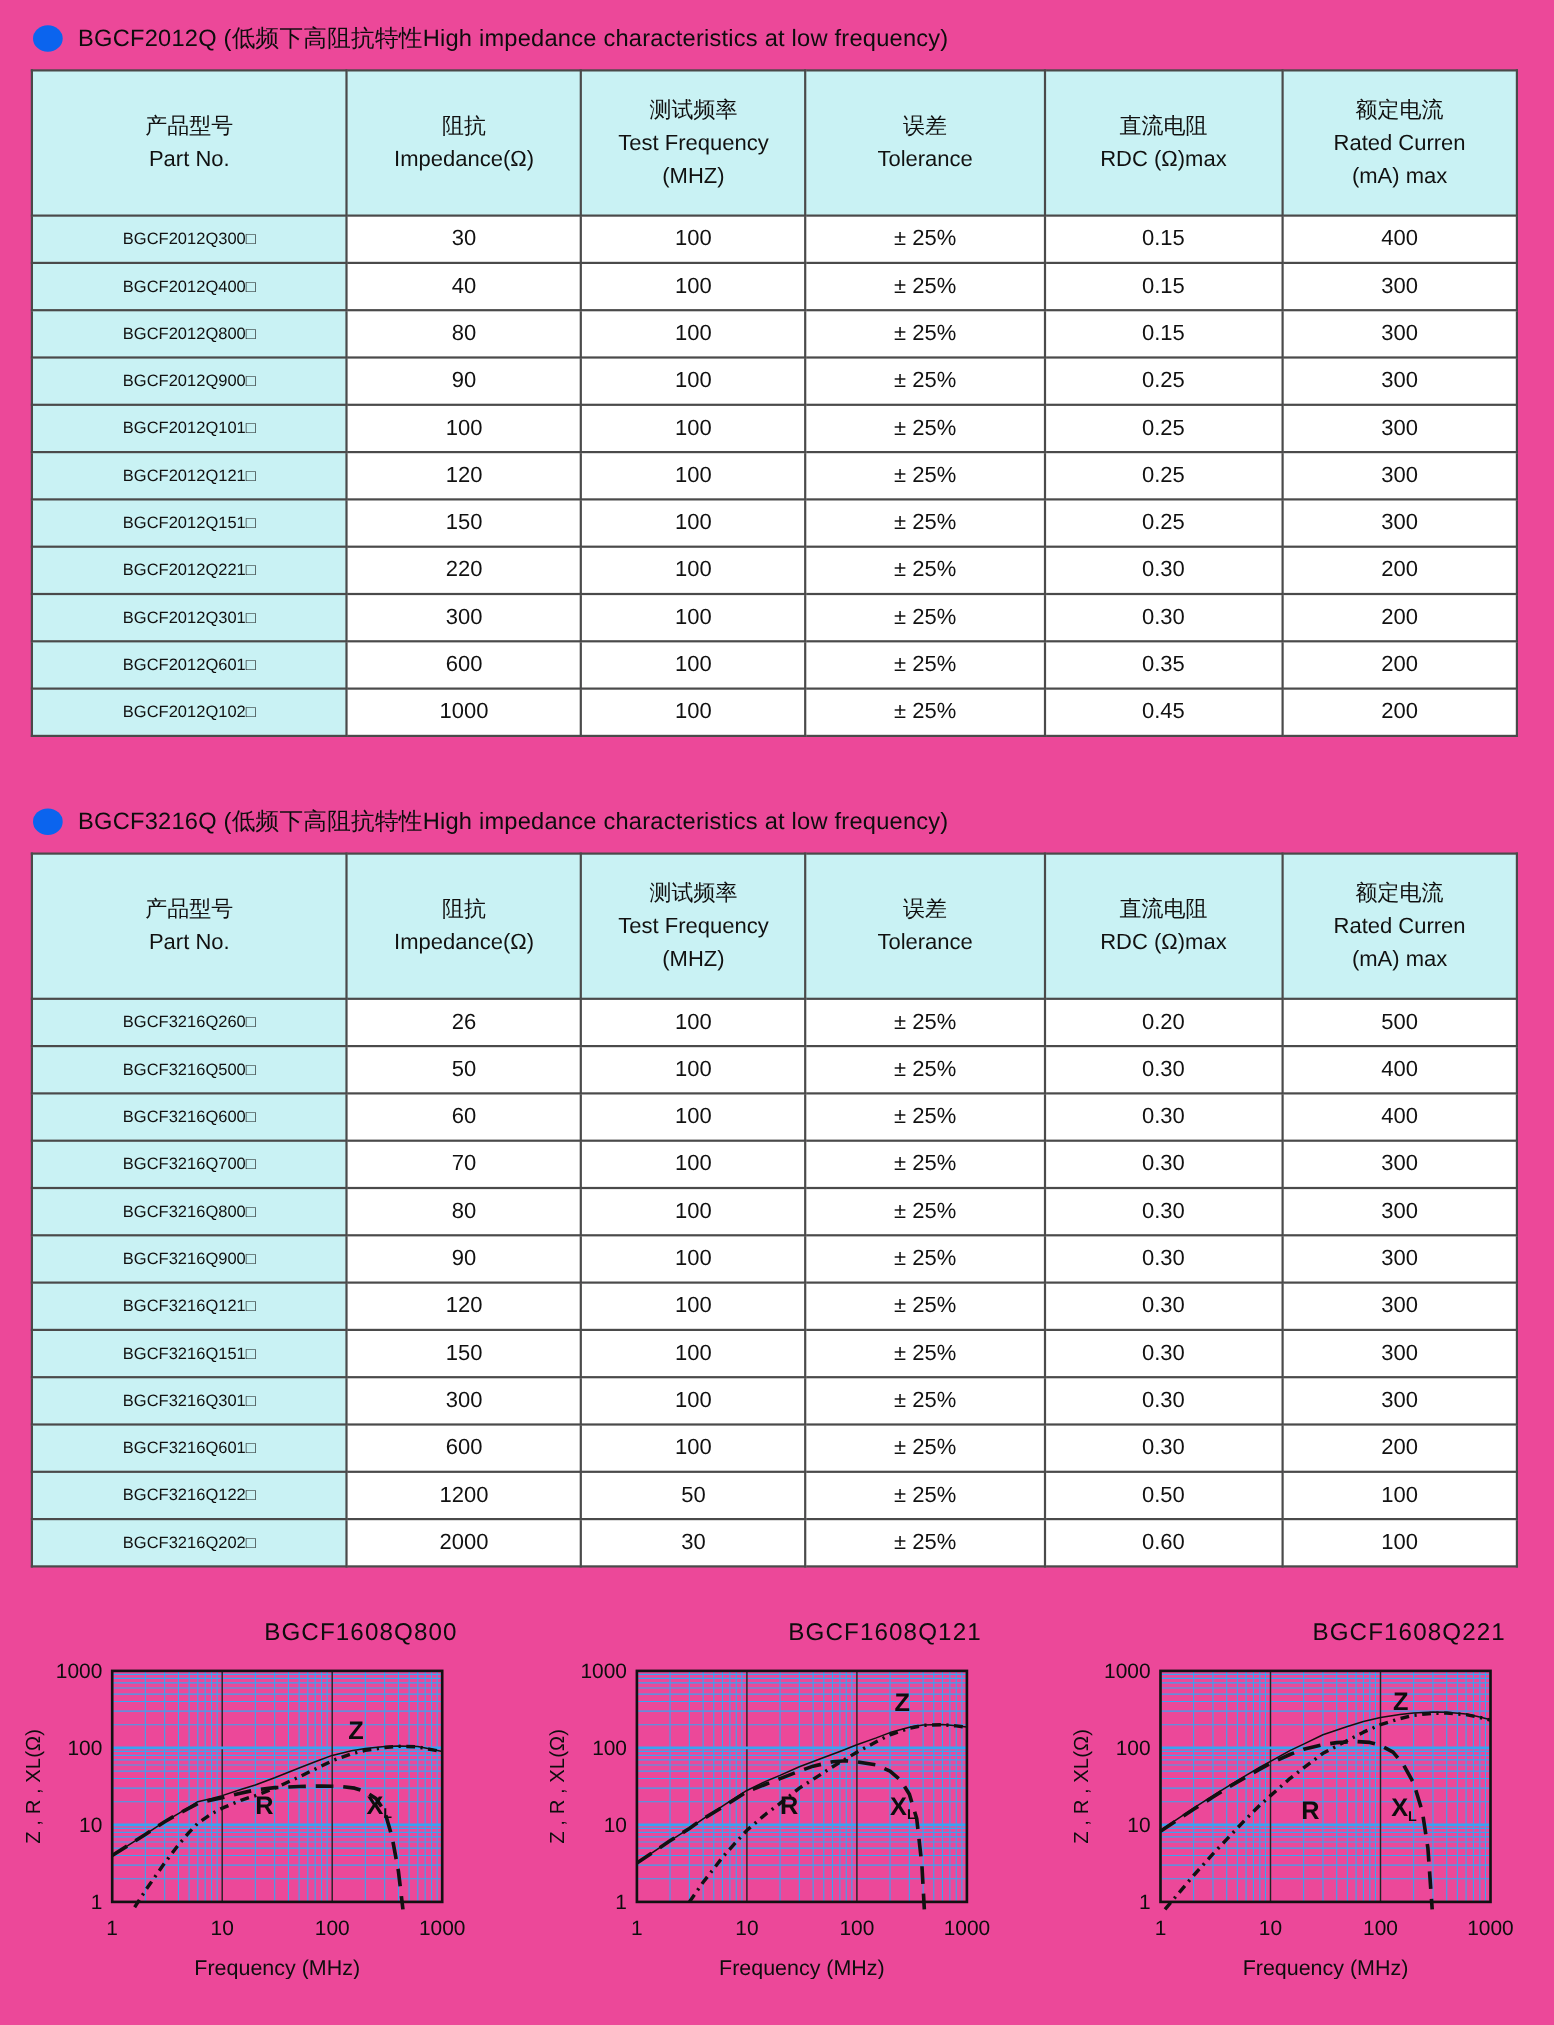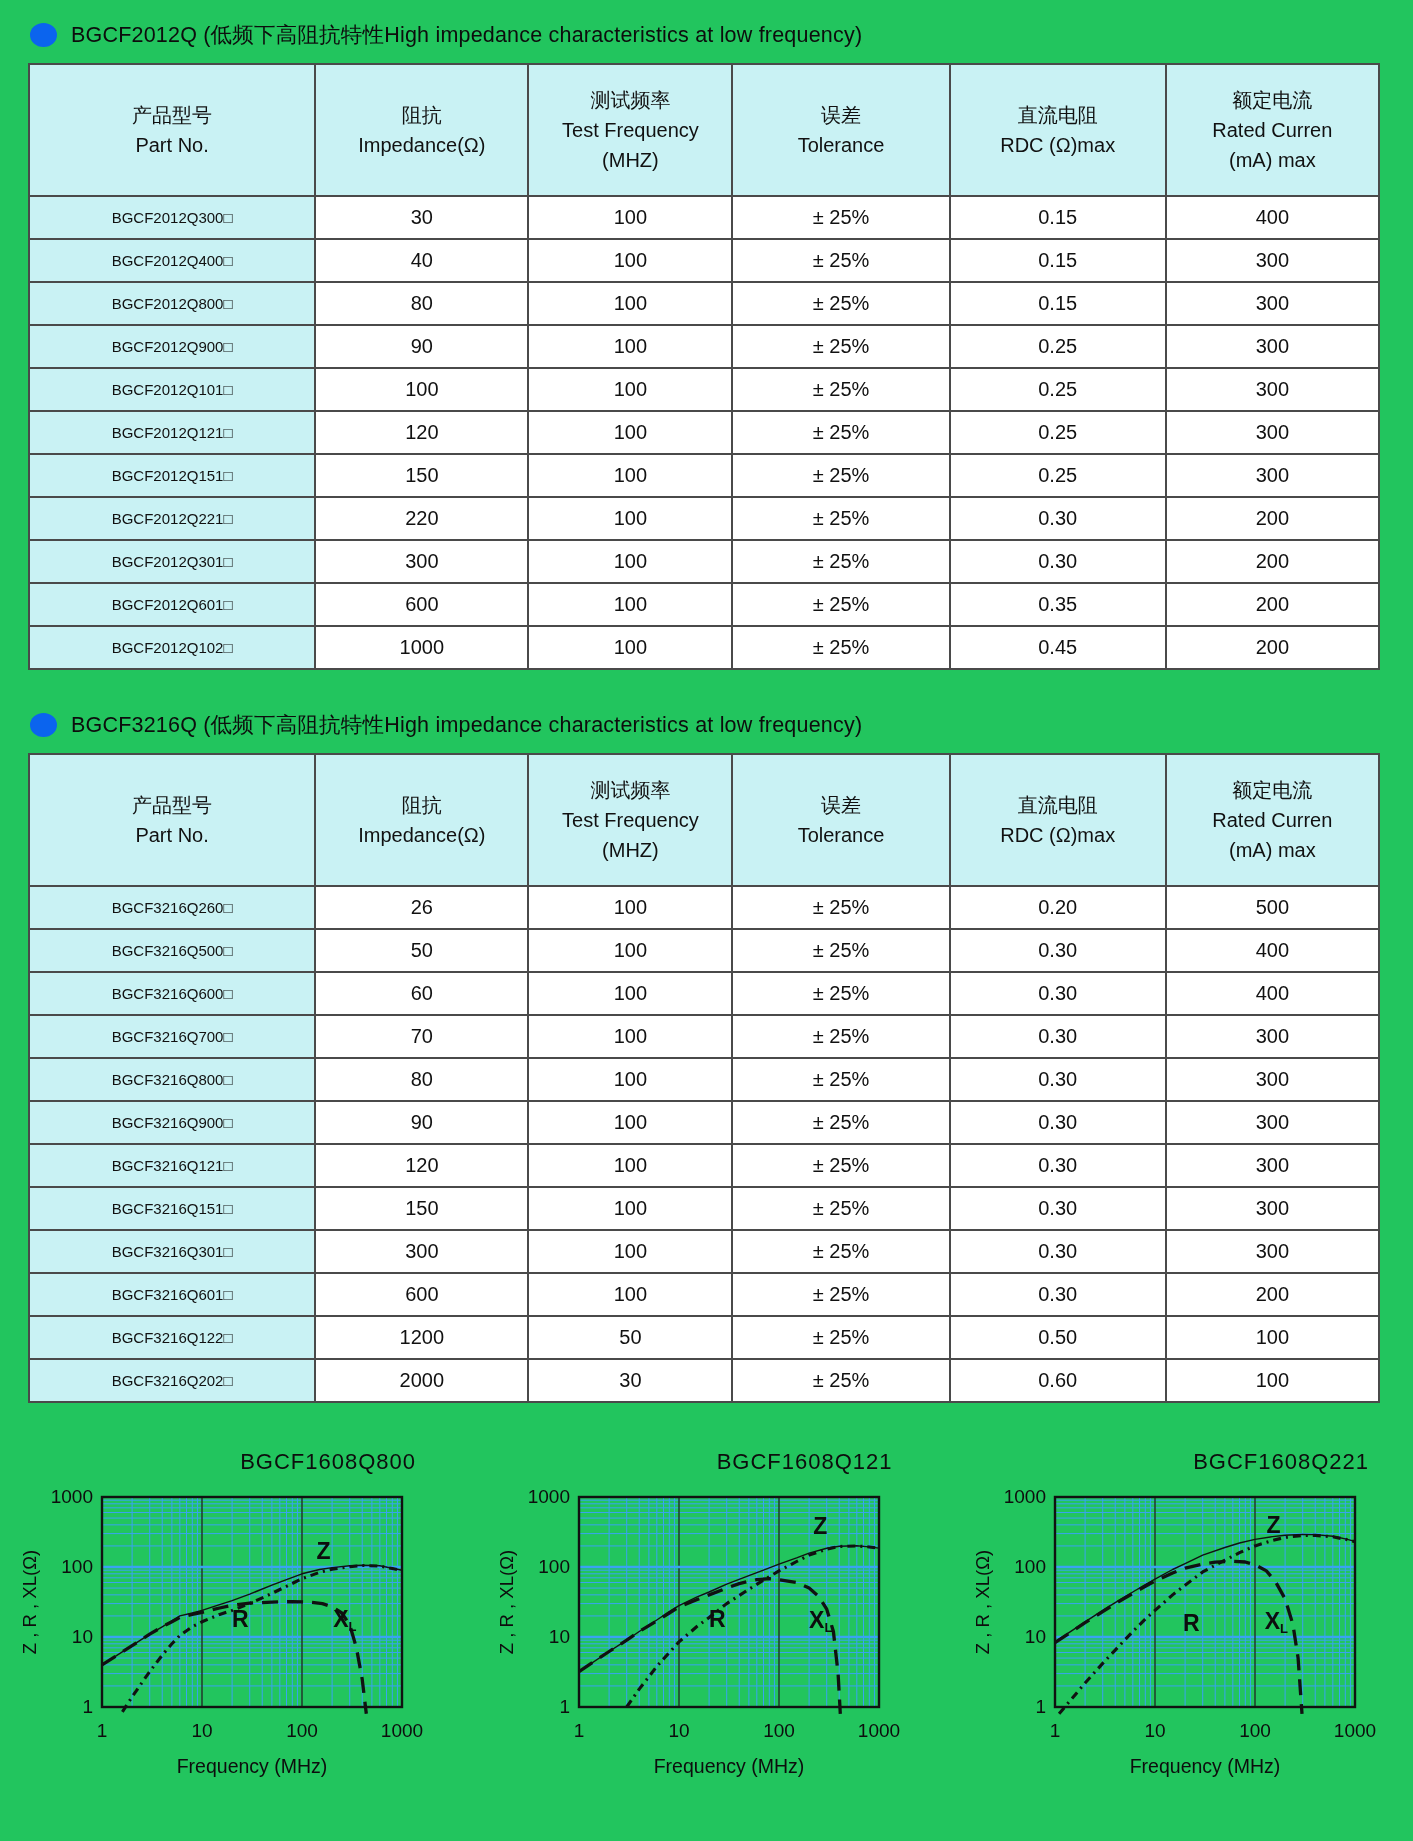--- a/index.html
+++ b/index.html
@@ -1,17 +1,17 @@
 <!DOCTYPE html>
 <html><head>
 <meta charset="utf-8">
 <style>
   html,body{margin:0;padding:0;background:#ffffff;}
   body{font-family:"Liberation Sans","DejaVu Sans",sans-serif;color:#111;}
-  .page{width:1413px;height:1841px;position:relative;background:#22c55e;overflow:hidden;}
+  .page{width:1413px;height:1841px;position:relative;background:#ec4899;overflow:hidden;}
 
   .section-title{display:flex;align-items:center;gap:14px;margin:20px 0 14px 30px;}
   .bullet{width:27px;height:24px;border-radius:50%;background:#0b64ee;flex:0 0 auto;}
   .section-title-text{font-size:21.5px;color:#0d0d0d;letter-spacing:.2px;}
 
   .table-wrap{margin-left:28px;width:1352px;}
   table.spec-table{border-collapse:collapse;width:100%;table-layout:fixed;}
   table.spec-table th, table.spec-table td{
     border:2px solid #4a4a4a; text-align:center; vertical-align:middle;
   }
@@ -165,21 +165,21 @@
             <td>1000</td>
             <td>100</td>
             <td>± 25%</td>
             <td>0.45</td>
             <td>200</td>
           </tr>
         </tbody>
       </table>
     </div>
 
-  <div class="section-title" style="margin-top:40px;">
+  <div class="section-title" style="margin-top:62px;">
     <span class="bullet"></span>
     <span class="section-title-text">BGCF3216Q (低频下高阻抗特性High impedance characteristics at low frequency)</span>
   </div>
   <div class="table-wrap">
       <table class="spec-table">
         <colgroup>
           <col style="width: 21.2%;">
           <col style="width: 15.8%;">
           <col style="width: 15.1%;">
           <col style="width: 16.1%;">

